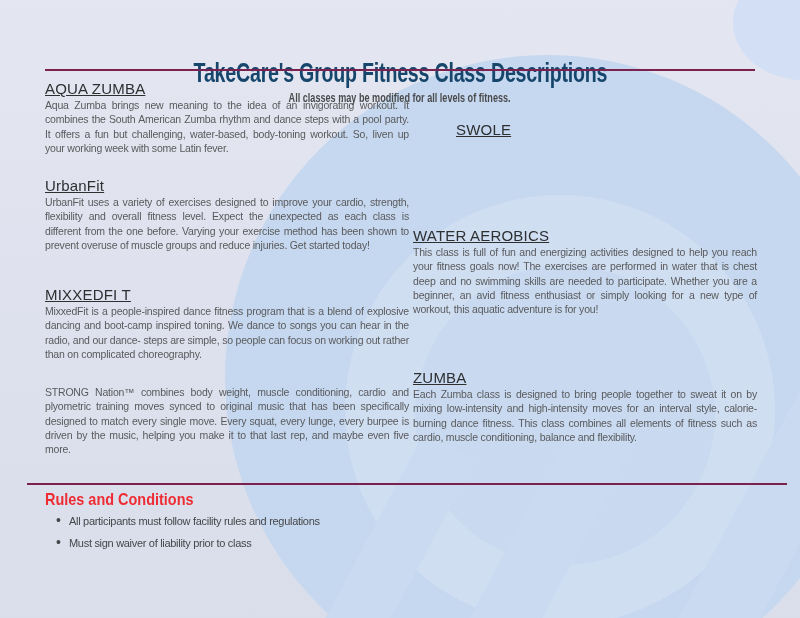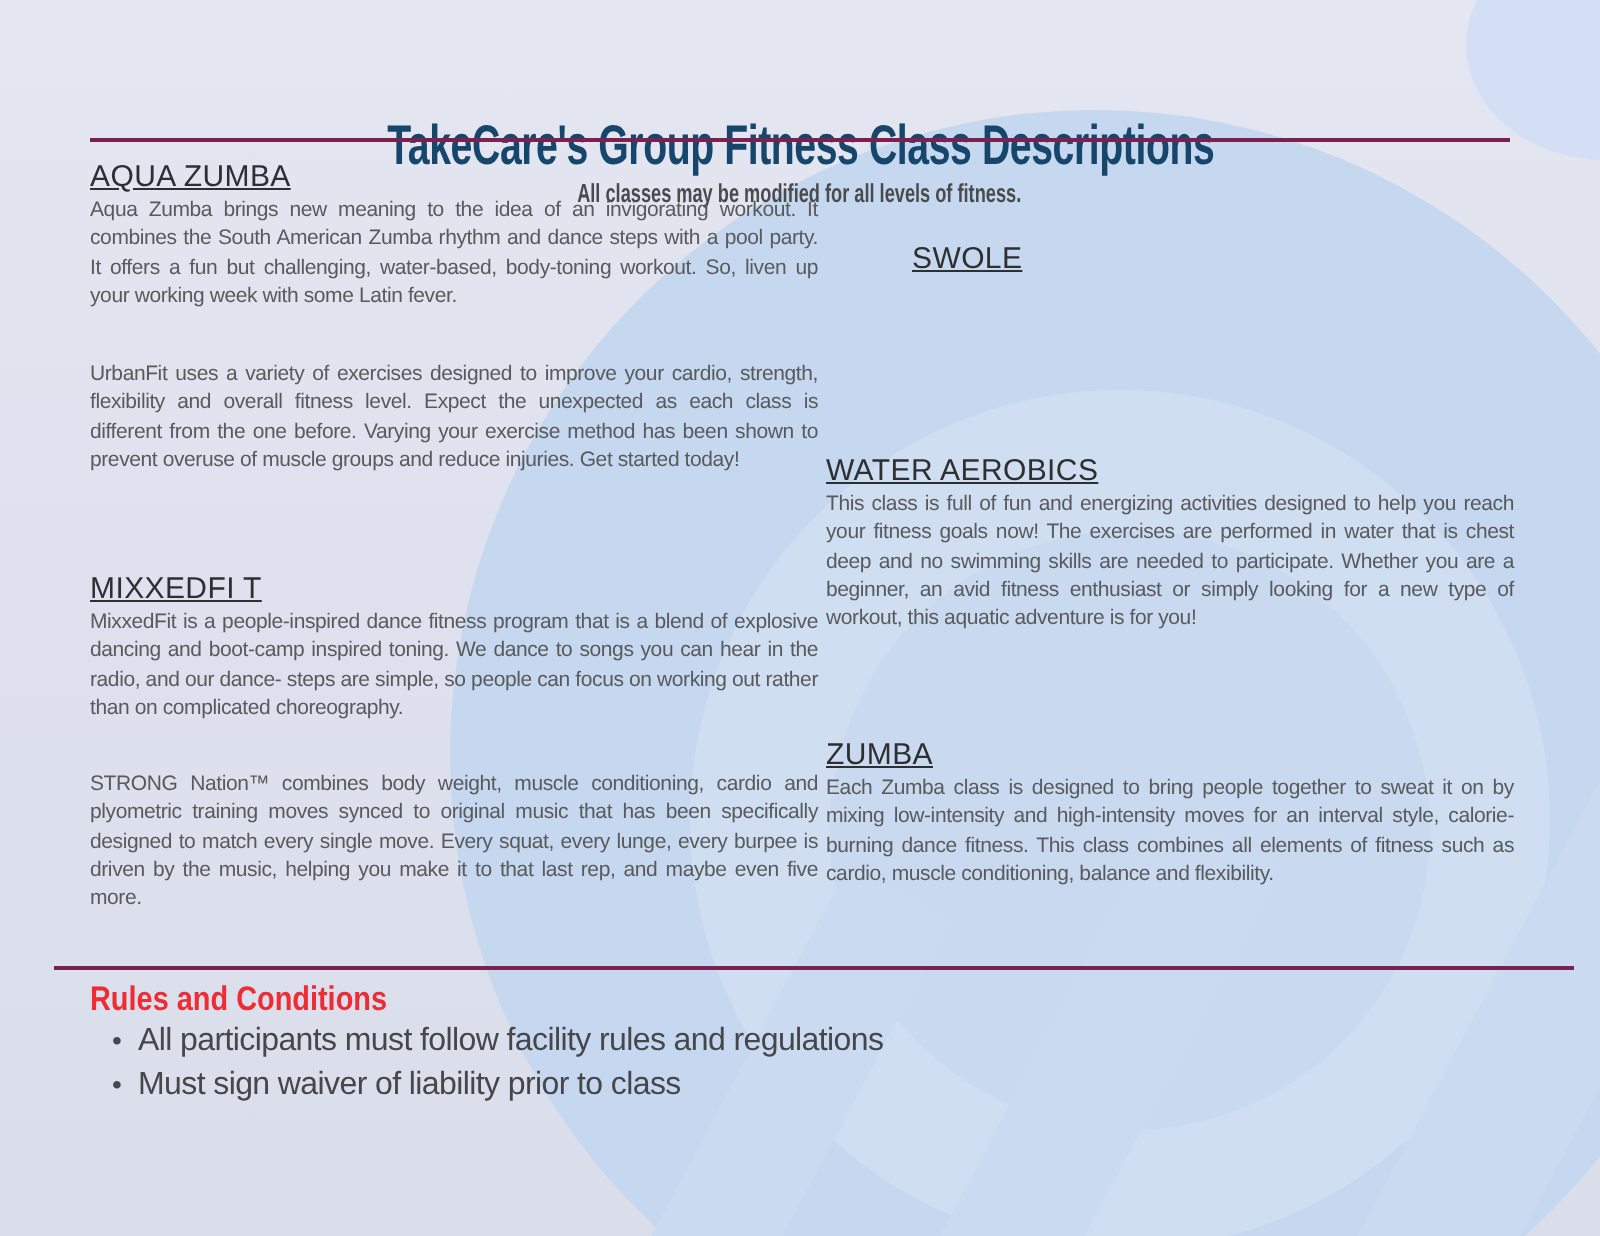--- a/index.html
+++ b/index.html
@@ -61,21 +61,21 @@
   .sec-zumba    { top:350px;margin-top:20px; }
 
   
   .rules-heading {
     position:absolute; left:45px; top:490px;
     font-size:17px; font-weight:bold; color:#ee2c34; white-space:nowrap;
     transform:scaleX(0.85); transform-origin:left center;
   }
   .rules-list { position:absolute; left:56px; top:513px; width:700px; list-style:none; }
   .rules-list li {
-    font-size:16px; letter-spacing:-0.3px; line-height:16px; color:#46474a;
+    font-size:11px; letter-spacing:-0.3px; line-height:16px; color:#46474a;
     margin-bottom:6px; padding-left:13px; position:relative;
   }
   .rules-list li::before {
     content:"\2022"; position:absolute; left:0; top:-1px; font-size:14px; color:#46474a;
   }
 </style>
 </head>
 <body>
 
 <div class="page">
@@ -94,20 +94,21 @@
   </div>
 
   <div class="divider top"></div>
 
   <div class="col-left">
     <div class="section sec-aqua">
       <h2>AQUA ZUMBA</h2>
       <p>Aqua Zumba brings new meaning to the idea of an invigorating workout. It combines the South American Zumba rhythm and dance steps with a pool party. It offers a fun but challenging, water-based, body-toning workout. So, liven up your working week with some Latin fever.</p>
     </div>
     <div class="section sec-urbanfit">
+      <h2>UrbanFit</h2>
       <p>UrbanFit uses a variety of exercises designed to improve your cardio, strength, flexibility and overall fitness level. Expect the unexpected as each class is different from the one before. Varying your exercise method has been shown to prevent overuse of muscle groups and reduce injuries. Get started today!</p>
     </div>
     <div class="section sec-mixxed">
       <h2>MIXXEDFI T</h2>
       <p>MixxedFit is a people-inspired dance fitness program that is a blend of explosive dancing and boot-camp inspired toning. We dance to songs you can hear in the radio, and our dance- steps are simple, so people can focus on working out rather than on complicated choreography.</p>
     </div>
     <div class="section sec-strong">
       <p>STRONG Nation™ combines body weight, muscle conditioning, cardio and plyometric training moves synced to original music that has been specifically designed to match every single move. Every squat, every lunge, every burpee is driven by the music, helping you make it to that last rep, and maybe even five more.</p>
     </div>
   </div>

